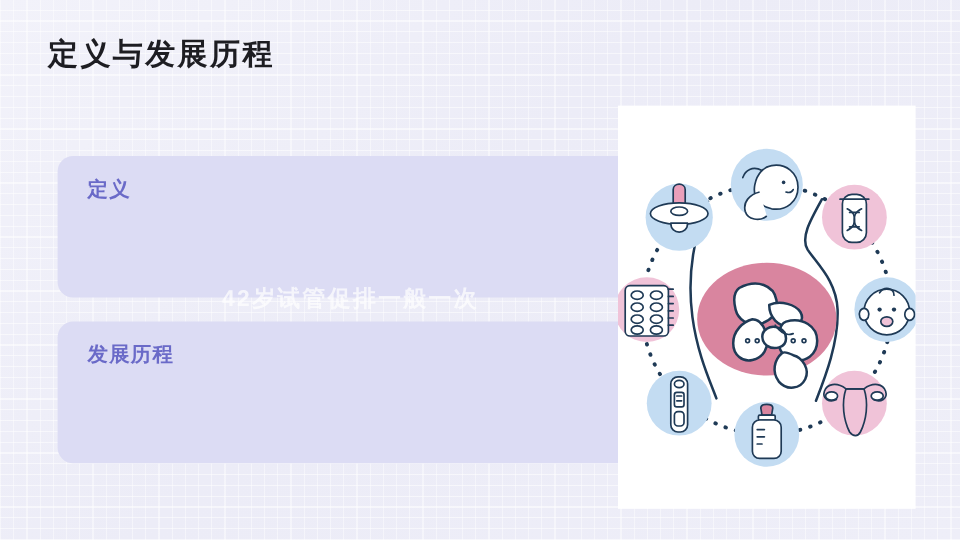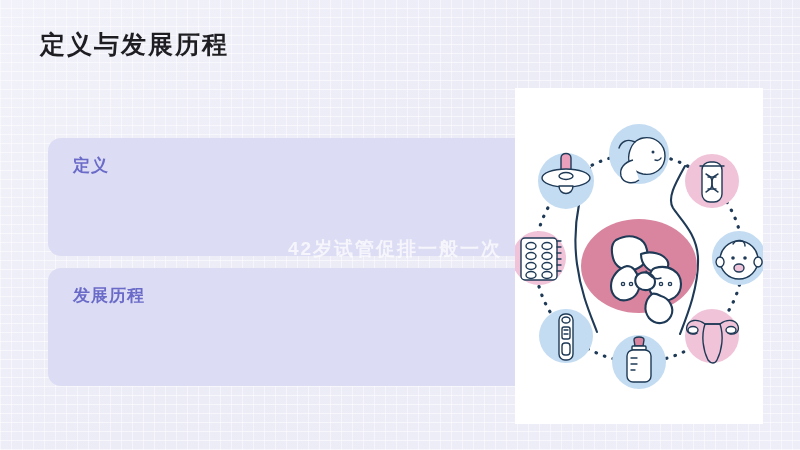--- a/index.html
+++ b/index.html
@@ -53,31 +53,30 @@
     top: 236px;
     width: 420px;
     font-size: 19px;
     letter-spacing: 2px;
     color: #ffffff;
     opacity: 0.72;
     font-weight: 700;
     z-index: 5;
     pointer-events: none;
     white-space: nowrap;
-    text-align: center;
   }
 
   .card {
     position: absolute;
     background: #dcdcf4;
     border-radius: 13px;
     z-index: 2;
     box-sizing: border-box;
   }
-  .card-1 { left: 48px; top: 130px; width: 520px; height: 118px; margin-top: 8px; }
+  .card-1 { left: 48px; top: 130px; width: 520px; height: 118px; }
   .card-2 { left: 48px; top: 268px; width: 520px; height: 118px; font-family: Liberation Serif, serif; }
 
   .card-heading {
     position: absolute;
     left: 25px;
     top: 16px;
     font-size: 17px;
     font-weight: 700;
     letter-spacing: 1px;
     color: #6a6ac8;

